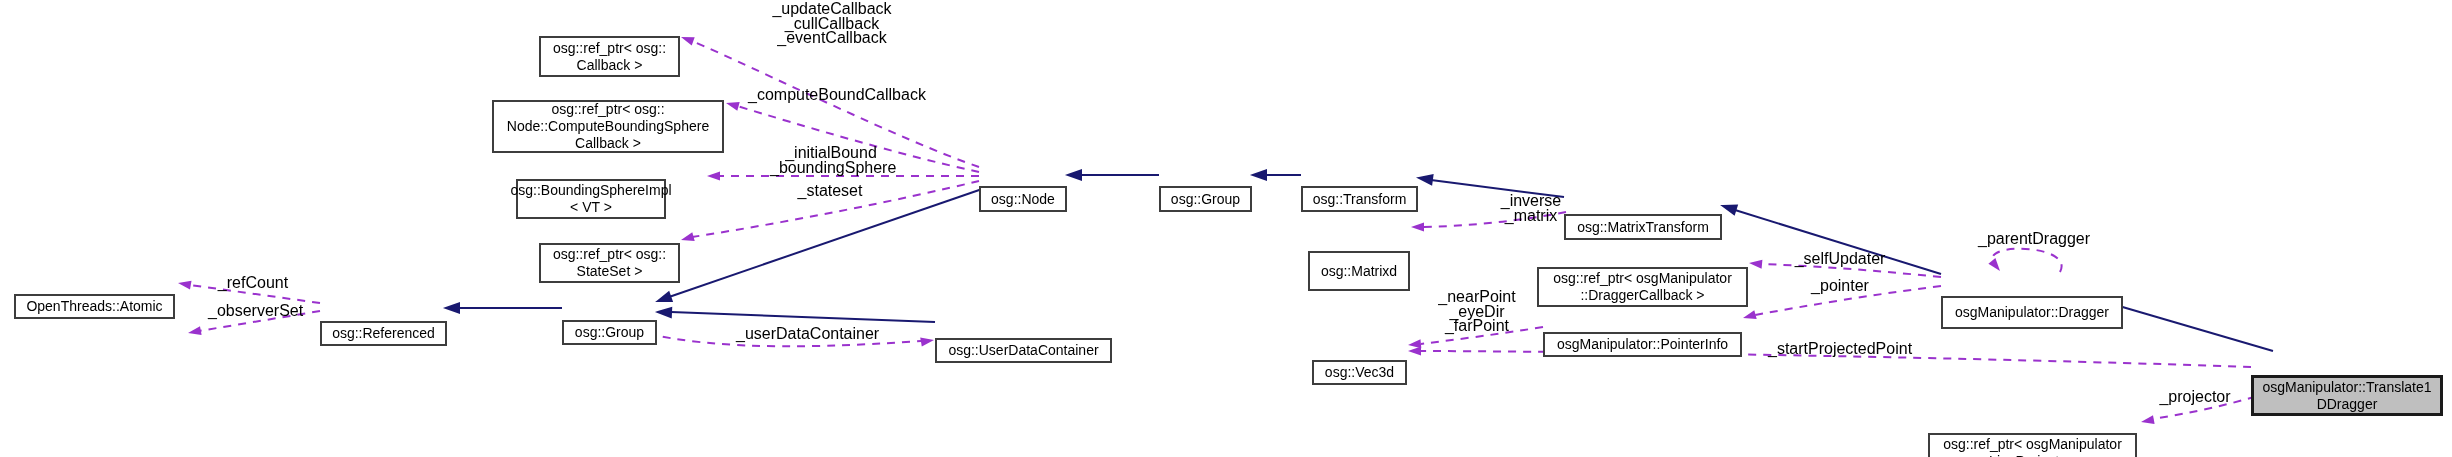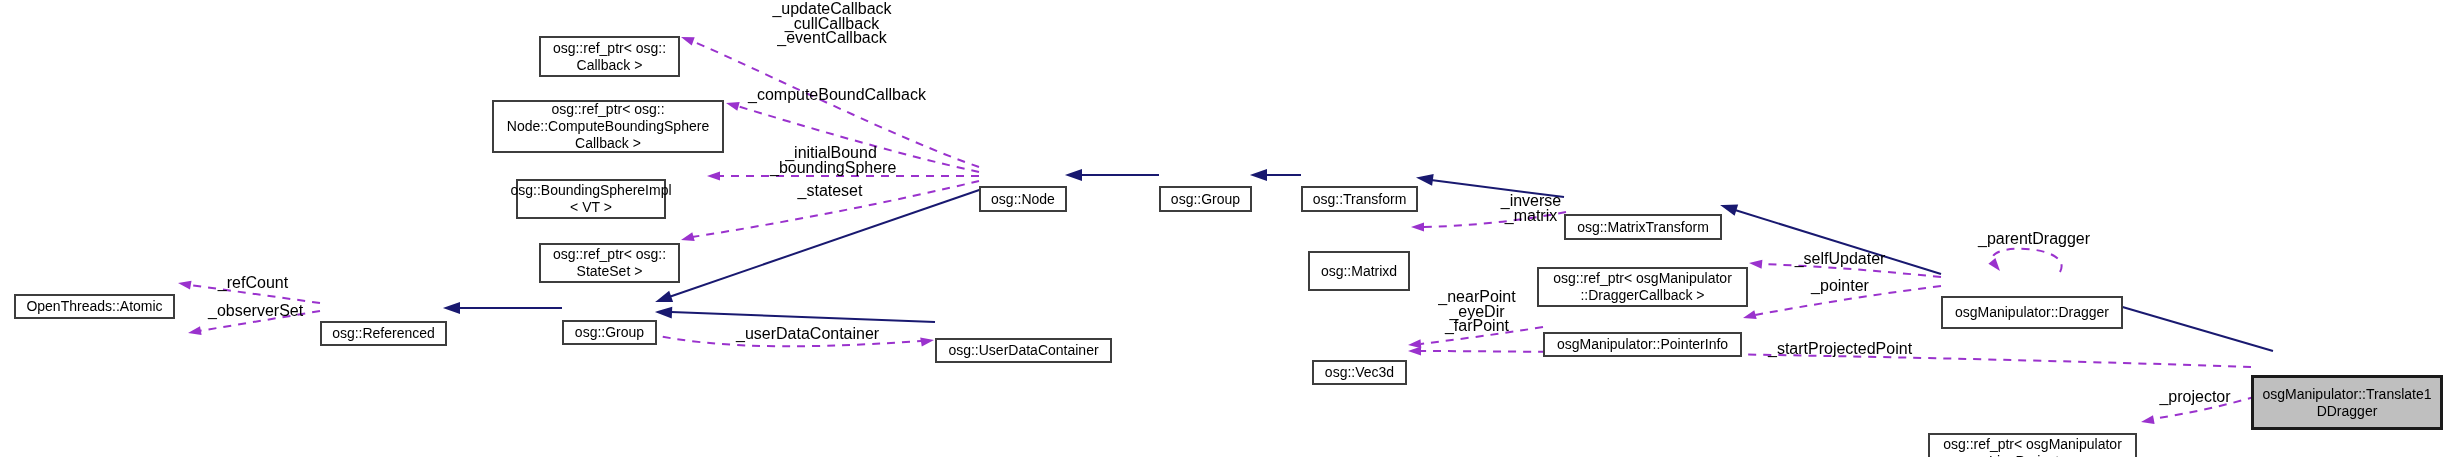--- a/index.html
+++ b/index.html
@@ -100,21 +100,21 @@
   <div class="node" style="left:979px;top:162px;width:88px;height:26px">osg::Node</div>
   <div class="node" style="left:1159px;top:162px;width:93px;height:26px">osg::Group</div>
   <div class="node" style="left:1301px;top:162px;width:117px;height:26px">osg::Transform</div>
   <div class="node" style="left:1564px;top:190px;width:158px;height:26px">osg::MatrixTransform</div>
   <div class="node" style="left:1308px;top:227px;width:102px;height:40px">osg::Matrixd</div>
   <div class="node" style="left:1537px;top:243px;width:211px;height:40px">osg::ref_ptr&lt; osgManipulator
 ::DraggerCallback &gt;</div>
   <div class="node" style="left:1941px;top:272px;width:182px;height:33px">osgManipulator::Dragger</div>
   <div class="node" style="left:1543px;top:308px;width:199px;height:25px">osgManipulator::PointerInfo</div>
   <div class="node" style="left:1312px;top:336px;width:95px;height:25px">osg::Vec3d</div>
-  <div class="node hl" style="left:2251px;top:351px;width:192px;height:55px">osgManipulator::Translate1
+  <div class="node hl" style="left:2251px;top:351px;width:192px;height:41px">osgManipulator::Translate1
 DDragger</div>
   <div class="node" style="left:1928px;top:409px;width:209px;height:39px">osg::ref_ptr&lt; osgManipulator
 ::LineProjector &gt;</div>
   <div class="node" style="left:14px;top:270px;width:161px;height:25px">OpenThreads::Atomic</div>
   <div class="node" style="left:320px;top:297px;width:127px;height:25px">osg::Referenced</div>
   <div class="node" style="left:562px;top:296px;width:95px;height:25px">osg::Group</div>
   <div class="node" style="left:935px;top:314px;width:177px;height:25px">osg::UserDataContainer</div>
 
   <div class="elabel" style="left:765px;top:2px;width:134px">_updateCallback
 _cullCallback

